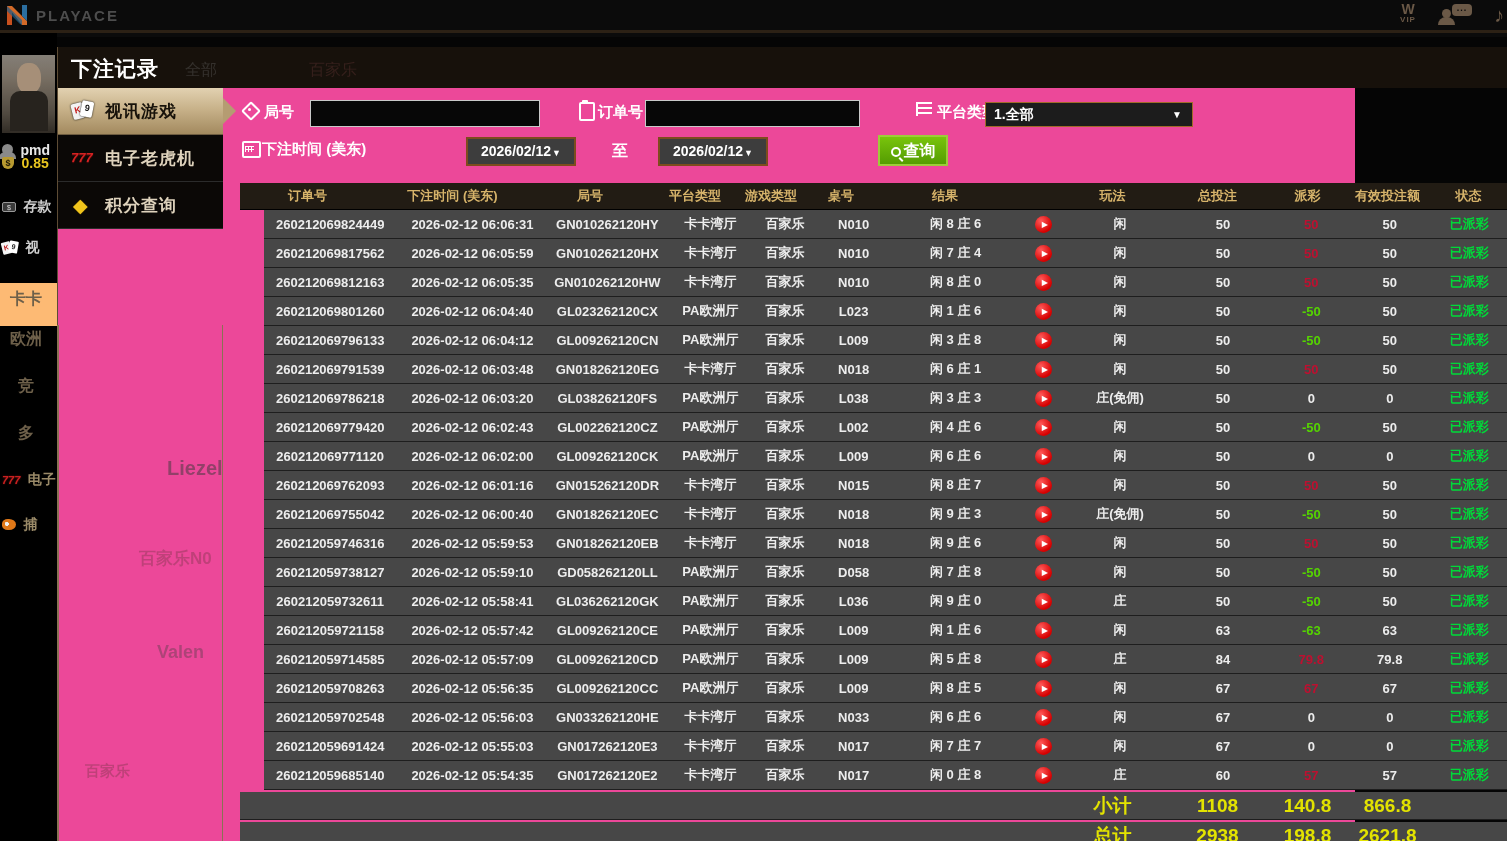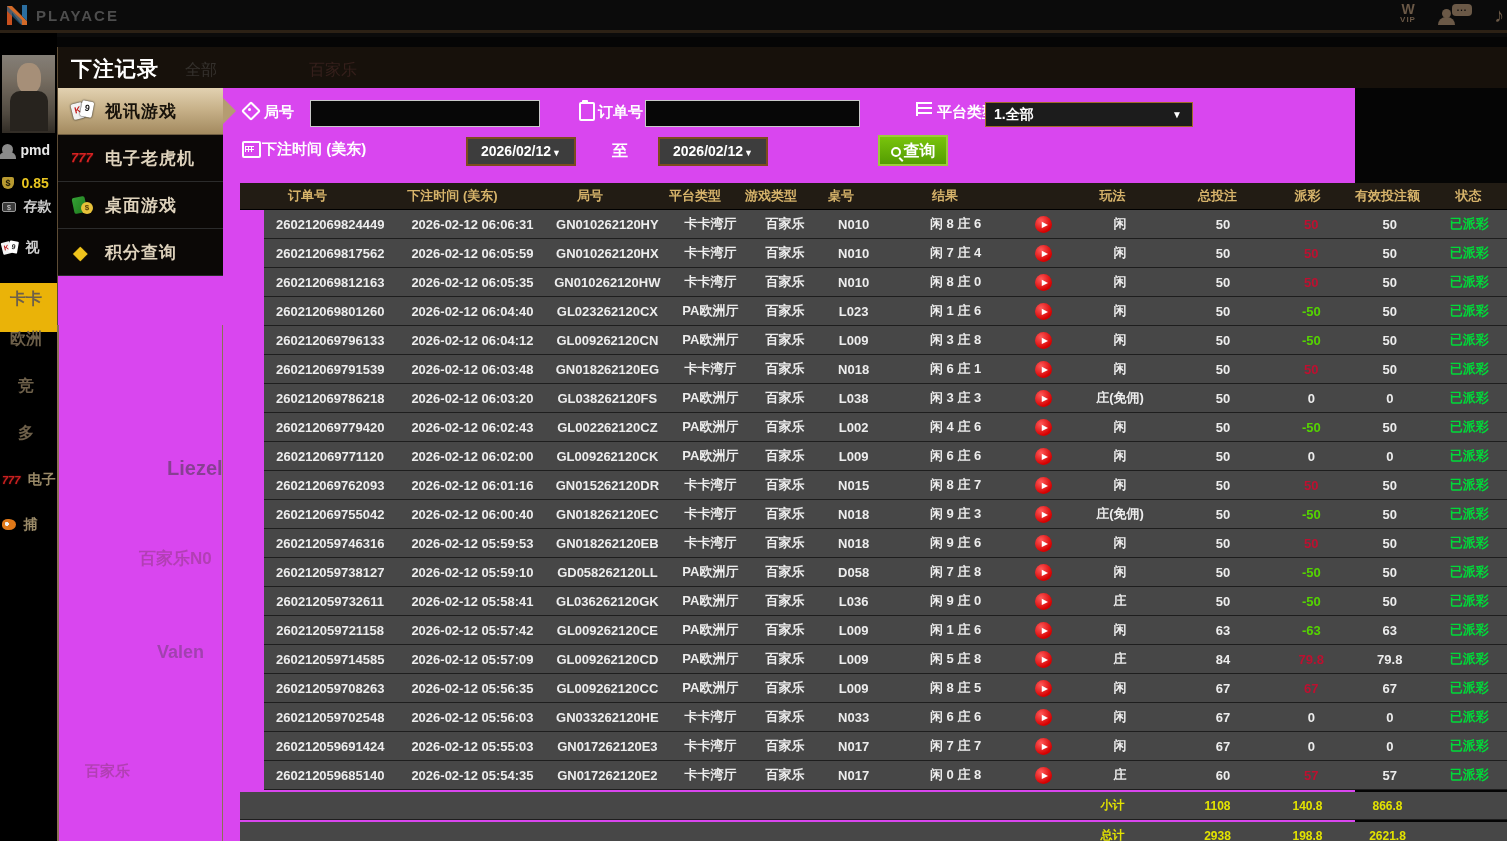--- a/index.html
+++ b/index.html
@@ -25,40 +25,40 @@
 
   
   .strip { position:absolute; left:0; top:33px; width:57px; height:808px; overflow:hidden; background:#000; }
   .avatar { position:absolute; left:2px; top:22px; width:53px; height:78px;
     background:linear-gradient(180deg,#9c958c 0%,#8d8274 30%,#5f574c 75%,#3a342c 100%); opacity:.85; }
   .avatar:before { content:""; position:absolute; left:15px; top:8px; width:24px; height:30px; border-radius:45% 45% 40% 40%; background:#c3a98e; }
   .avatar:after { content:""; position:absolute; left:8px; top:36px; width:38px; height:40px; border-radius:10px 10px 0 0; background:#2e2a24; }
   .strip-item { position:absolute; left:2px; white-space:nowrap; }
   .si-label { font-size:14px; font-weight:700; color:#cfcfcf; vertical-align:middle; }
   .si-user  { top:107px; } .si-user .si-label { color:#e8e8e8; }
-  .si-bal   { top:140px; } .si-bal .si-label { color:#e8c520; }
+  .si-bal   { top:120px; } .si-bal .si-label { color:#e8c520; }
   .si-dep   { top:164px; } 
   .si-vid   { top:205px; }
   .si-hall1 { top:250px; } .si-hall2 { top:296px; } .si-hall3 { top:343px; } .si-hall4 { top:390px; }
   .si-slot  { top:437px; } .si-fish  { top:482px; }
   .hall-label { color:#6e604a; font-size:16px; font-weight:700; }
-  .hall-row { left:0; width:57px; padding:6px 0 22px 10px; background:#eab308; }
+  .hall-row { left:0; width:57px; padding:6px 0 16px 10px; background:#fdba74; }
   .mini-ico { display:inline-block; vertical-align:middle; margin-right:3px; }
   .mi-person { width:11px; height:11px; border-radius:50%; background:#8a8a8a; position:relative; }
   .mi-person:after { content:""; position:absolute; left:-3px; top:8px; width:17px; height:7px; border-radius:6px 6px 0 0; background:#8a8a8a; }
   .mi-bag { width:12px; height:12px; border-radius:2px 2px 6px 6px; background:#b89a30; color:#201a05; font-size:9px; font-weight:700; text-align:center; line-height:12px; }
   .mi-card { width:14px; height:10px; border:1px solid #9a9a9a; border-radius:2px; background:#3a3a3a; color:#ddd; font-size:7px; line-height:9px; text-align:center; }
   .mi-cards { width:16px; height:14px; position:relative; }
   .mi-cards:before { content:"K"; position:absolute; left:0; top:1px; width:9px; height:12px; background:#f4f4f4; border-radius:1px; transform:rotate(-14deg); color:#c01818; font-size:7px; font-weight:700; text-align:center; line-height:12px; }
   .mi-cards:after { content:"9"; position:absolute; left:7px; top:0; width:9px; height:12px; background:#fff; border-radius:1px; transform:rotate(10deg); color:#222; font-size:7px; font-weight:700; text-align:center; line-height:12px; }
   .mi-777 { color:#c82020; font-style:italic; font-weight:700; font-size:11px; text-shadow:0 0 2px #701010; }
   .mi-fish { width:14px; height:11px; border-radius:50% 60% 60% 50%; background:radial-gradient(circle at 35% 45%,#f0f0f0 18%,#e07818 20%); position:relative; }
 
   
-  .panel { position:absolute; left:57px; top:47px; width:1298px; height:794px; background:#d946ef; }
+  .panel { position:absolute; left:57px; top:47px; width:1298px; height:794px; background:#ec4899; }
   .panel-edge-l { position:absolute; left:0; top:0; width:1px; height:794px; background:#5d4c35; }
   .panel-edge-m { position:absolute; left:165px; top:278px; width:1px; height:516px; background:#8a7254; }
   .panel-edge-l2 { position:absolute; left:0; top:278px; width:2px; height:516px; background:#8a7254; }
   .titlebar { position:absolute; left:0; top:0; width:1450px; height:41px; background:#17110b; }
   .page-title { position:absolute; left:14px; top:8px; font-size:21px; font-weight:700; color:#fff; letter-spacing:1px; }
   .ghost { position:absolute; font-size:16px; font-weight:400; }
   .ghost-all { left:128px; top:13px; color:#6a6a6a; opacity:.35; }
   .ghost-bac { left:252px; top:13px; color:#7a4040; opacity:.3; }
 
   
@@ -128,21 +128,21 @@
   .trow { display:flex; height:29px; background:#474747; border-bottom:1px solid #1e1e1e;margin-left:24px; }
   .cell { display:flex; align-items:center; justify-content:center; text-align:center; overflow:hidden;
     color:#ededed; font-size:13px; font-weight:700; }
   .c0{width:135px;} .c1{width:155px;} .c2{width:120px;} .c3{width:90px;} .c4{width:62px;} .c5{width:78px;}
   .c6{width:130px;} .c7{width:50px;} .c8{width:105px;} .c9{width:105px;} .c10{width:75px;} .c11{width:85px;} .c12{width:77px;}
   .pay-pos { color:#bd1030; } .pay-neg { color:#55d400;text-align:right; } .pay-zero { color:#ededed; }
   .status { color:#00d839; }
   .play-btn { width:17px; height:17px; border-radius:50%; background:radial-gradient(circle at 35% 30%,#ff5a5a,#d60000 70%);
     color:#fff; font-size:8px; display:flex; align-items:center; justify-content:center; cursor:pointer; padding-left:2px; }
   .sumrow { display:flex; height:28px; background:#474747; border-bottom:1px solid #1e1e1e; margin-top:2px; }
-  .sumrow .cell { color:#e3e300; font-size:12px; font-weight:700; }
+  .sumrow .cell { color:#e3e300; font-size:19px; font-weight:700; }
 </style>
 </head>
 <body>
 
 <div class="stage">
 
   <div class="topbar">
     <svg class="logo" viewBox="0 0 26 26">
       <polygon points="3,23 3,4 8,4 8,23" fill="#c8501e"></polygon>
       <polygon points="3,4 8,4 23,19 23,23 18,23" fill="#d46a28"></polygon>
@@ -203,24 +203,20 @@
     </div>
 
     <div class="menu" id="menu">
         <div class="menu-item active">
           <span class="m-ico mi2-cards"></span>
           <span class="lbl">视讯游戏</span>
         </div>
         <div class="menu-item">
           <span class="m-ico mi2-777"></span>
           <span class="lbl">电子老虎机</span>
-        </div>
-        <div class="menu-item">
-          <span class="m-ico mi2-green"></span>
-          <span class="lbl">桌面游戏</span>
         </div>
         <div class="menu-item">
           <span class="m-ico mi2-diamond"></span>
           <span class="lbl">积分查询</span>
         </div>
       </div>
     <div class="panel-edge-l"></div>
     <div class="panel-edge-l2"></div>
     <div class="panel-edge-m"></div>
     <span class="menu-hint hint-liezel">Liezel</span>

